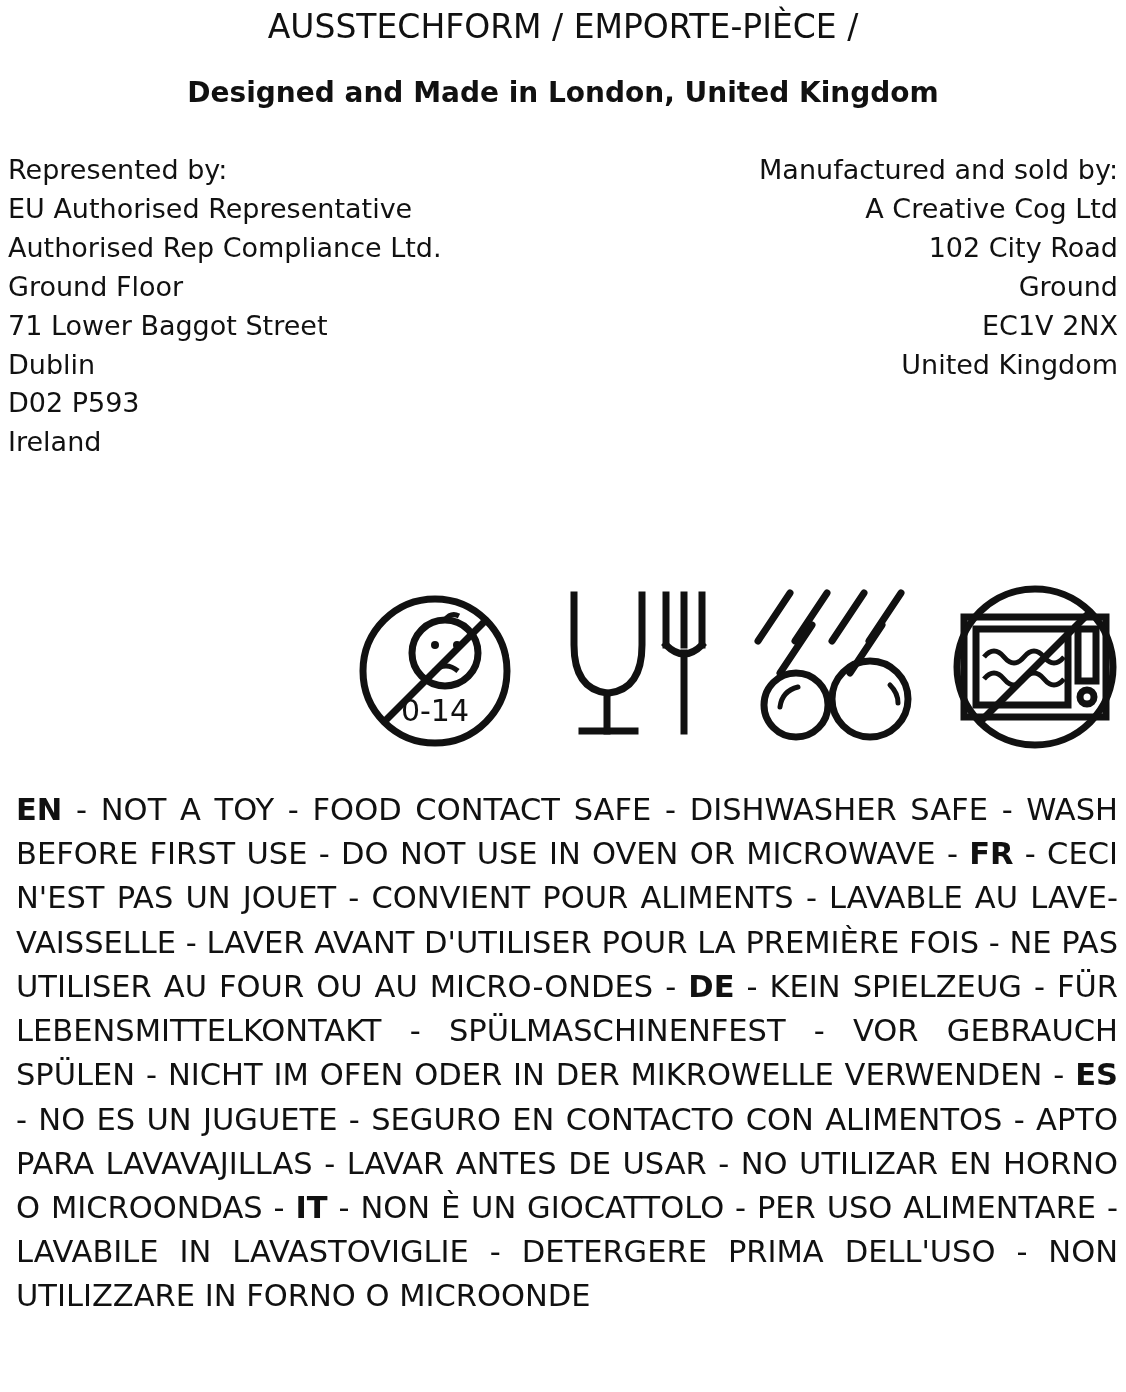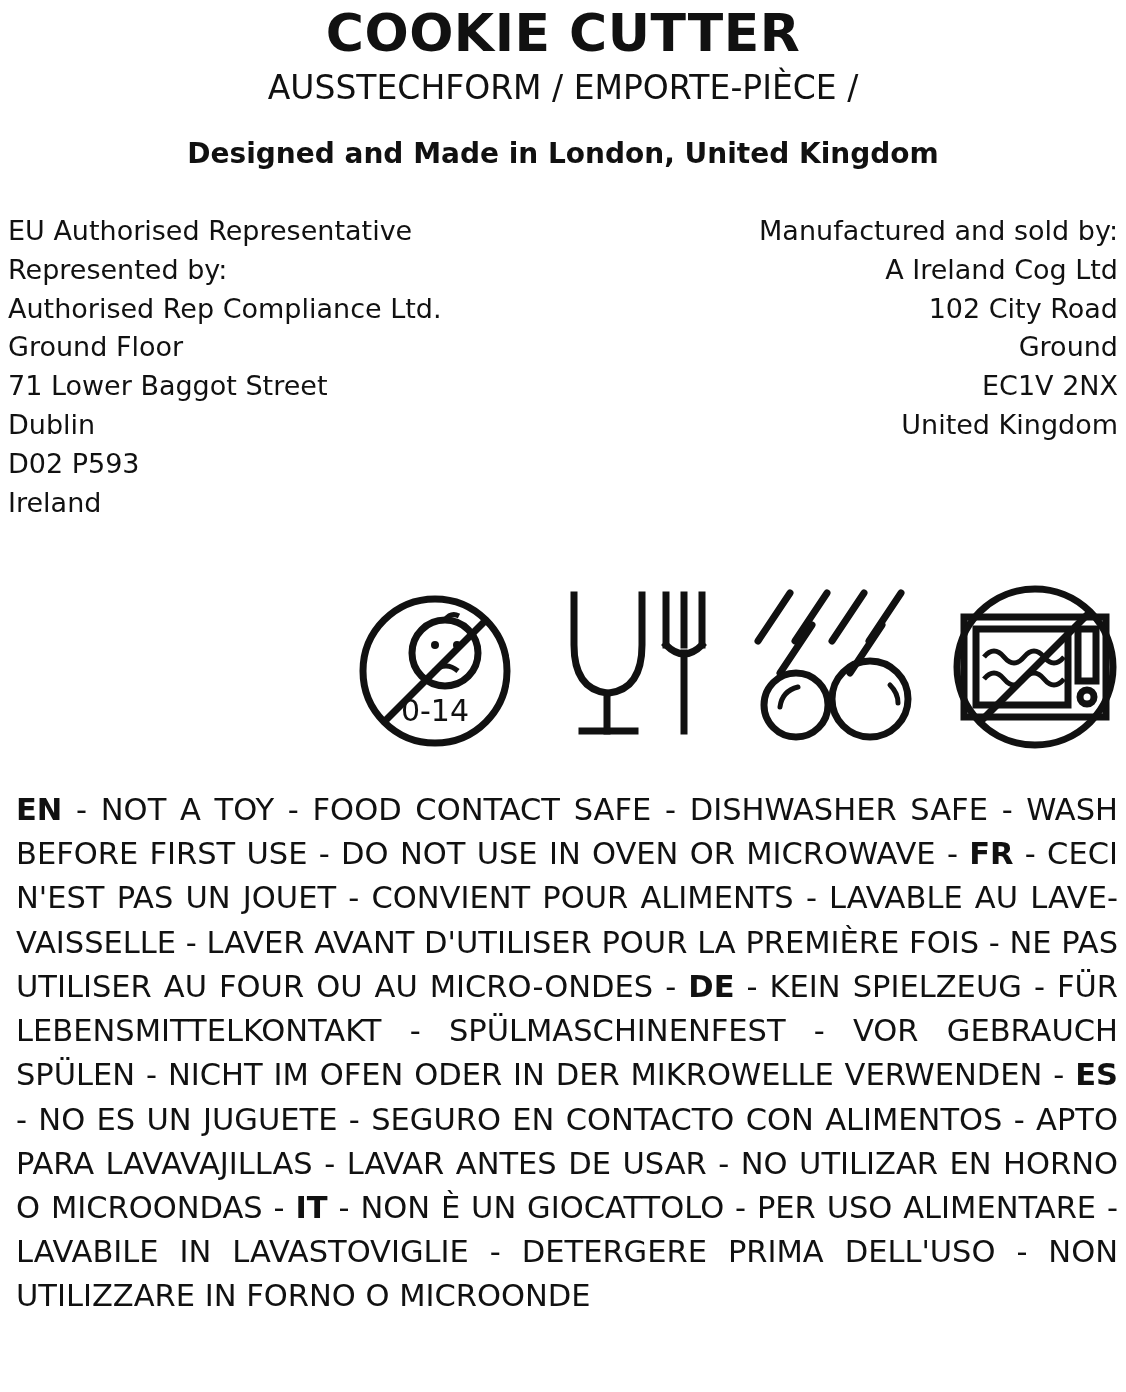--- a/index.html
+++ b/index.html
@@ -97,42 +97,41 @@
   }
   .care-text b {
     font-weight: 700;
   }
 </style>
 </head>
 <body>
 
 <div class="page">
 
-  <div class="title">COOKIE CUTTER</div>
 
   <div class="subtitle">
     <div>AUSSTECHFORM / EMPORTE-PIÈCE /</div>
   </div>
 
   <div class="made-in">Designed and Made in London, United Kingdom</div>
 
   <div class="addresses">
     <div class="addr-left">
+      <div class="addr-line">Represented by:</div>
       <div class="addr-line">EU Authorised Representative</div>
-      <div class="addr-line">Represented by:</div>
       <div class="addr-line">Authorised Rep Compliance Ltd.</div>
       <div class="addr-line">Ground Floor</div>
       <div class="addr-line">71 Lower Baggot Street</div>
       <div class="addr-line">Dublin</div>
       <div class="addr-line">D02 P593</div>
       <div class="addr-line">Ireland</div>
     </div>
     <div class="addr-right">
       <div class="addr-line">Manufactured and sold by:</div>
-      <div class="addr-line">A Ireland Cog Ltd</div>
+      <div class="addr-line">A Creative Cog Ltd</div>
       <div class="addr-line">102 City Road</div>
       <div class="addr-line">Ground</div>
       <div class="addr-line">EC1V 2NX</div>
       <div class="addr-line">United Kingdom</div>
     </div>
   </div>
 
   <div class="icons-row">
 
     <span class="icon-box">

